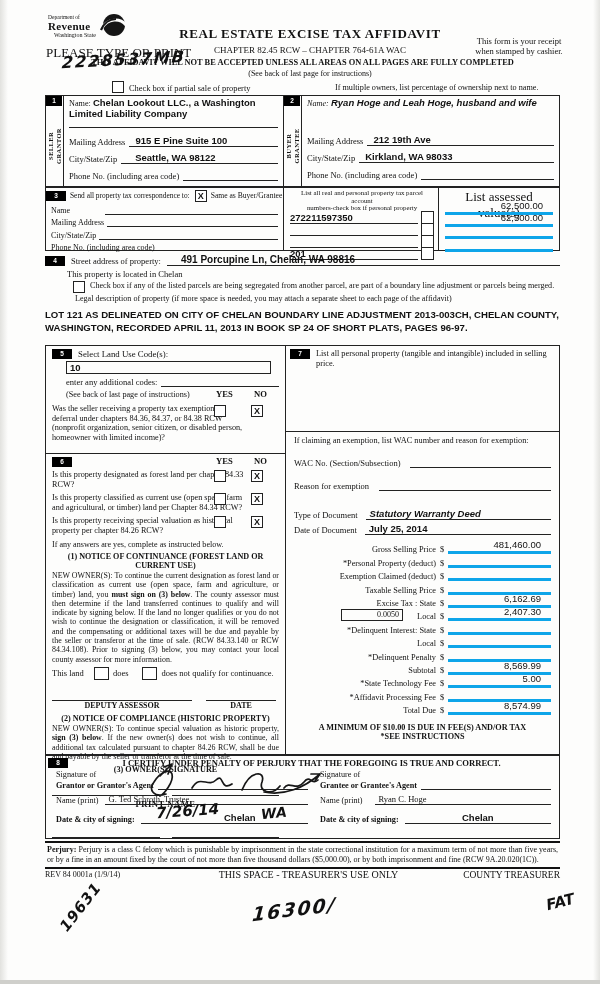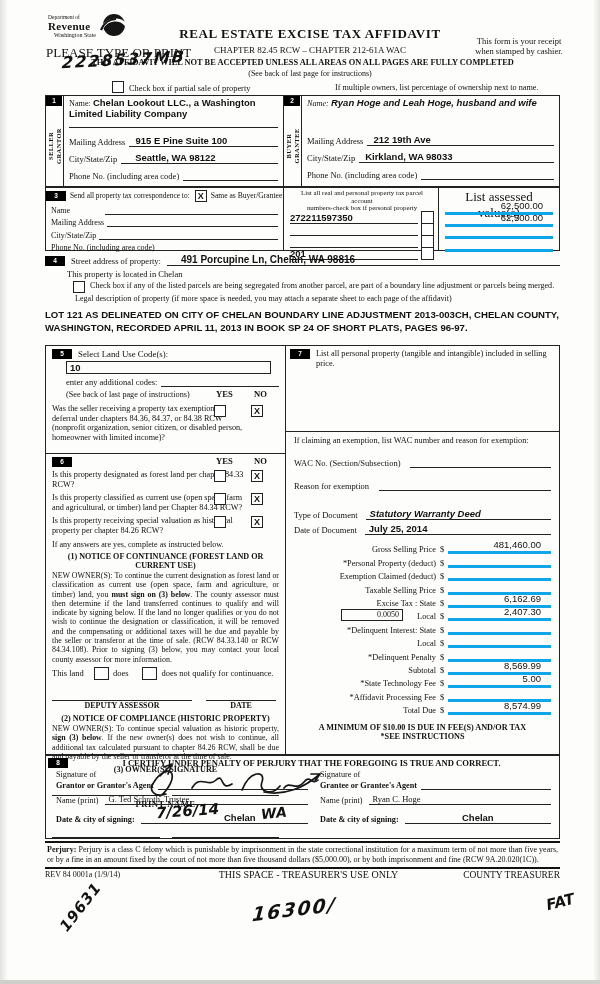--- a/index.html
+++ b/index.html
@@ -55,21 +55,21 @@
       <svg width="30" height="30" viewBox="0 0 30 30">
         <circle cx="16" cy="15" r="11" fill="#151515"></circle>
         <path d="M4,18 C10,8 22,8 28,15" stroke="#fdfdfc" stroke-width="3" fill="none"></path>
         <path d="M3,20 C6,13 12,9 18,9" stroke="#151515" stroke-width="2.2" fill="none"></path>
       </svg>
     </span>
   </div>
 
   <div class="abs b ctr" style="left:150px;top:26px;width:320px;font-size:13px;letter-spacing:.6px;">REAL ESTATE EXCISE TAX AFFIDAVIT</div>
   <div class="abs" style="left:46px;top:45px;font-size:13px;">PLEASE TYPE OR PRINT</div>
-  <div class="abs ctr" style="left:150px;top:45px;width:320px;font-size:9px;">CHAPTER 82.45 RCW – CHAPTER 212-61A WAC</div>
+  <div class="abs ctr" style="left:150px;top:45px;width:320px;font-size:9px;">CHAPTER 82.45 RCW – CHAPTER 764-61A WAC</div>
   <div class="abs" style="left:460px;top:36px;width:118px;text-align:center;font-size:8.5px;line-height:10px;">
     <div>This form is your receipt</div>
     <div>when stamped by cashier.</div>
   </div>
   <div class="abs b ctr" style="left:45px;top:58px;width:515px;font-size:8.4px;">THIS AFFIDAVIT WILL NOT BE ACCEPTED UNLESS ALL AREAS ON ALL PAGES ARE FULLY COMPLETED</div>
   <div class="abs ctr" style="left:150px;top:69px;width:320px;font-size:8px;">(See back of last page for instructions)</div>
 
   <div class="abs hand" style="left:62px;top:50px;font-size:16px;font-weight:bold;transform:rotate(-3deg) skewX(-8deg);letter-spacing:2px;">2228537MB</div>
 
   <div class="abs row" style="left:112px;top:81px;">
@@ -441,21 +441,21 @@
       </div>
 
       <div style="flex:1;margin-left:12px;">
         <div style="font-size:8.2px;">Signature of</div>
         <div class="row">
           <span class="b nw" style="font-size:8.2px;">Grantee or Grantee's Agent</span>
           <span class="fl" style="flex:1;margin-left:4px;height:10px;"></span>
         </div>
         <div class="row" style="margin-top:4px;">
           <span class="nw" style="font-size:8.2px;">Name (print)</span>
-          <span class="fl" style="flex:1;margin-left:6px;"><span class="tv2" style="margin-left:4px;">Ryan C. Hoge</span></span>
+          <span class="fl" style="flex:1;margin-left:12px;"><span class="tv2" style="margin-left:4px;">Ryan C. Hoge</span></span>
         </div>
         <div class="row" style="margin-top:7px;">
           <span class="b nw" style="font-size:8.2px;">Date &amp; city of signing:</span>
           <span class="fl" style="flex:1;margin-left:6px;height:11px;text-align:center;"><span class="tv">Chelan</span></span>
         </div>
       </div>
     </div>
   </div>
 
   <div class="abs" style="left:45px;top:841px;width:515px;border-top:2px solid #111;border-bottom:2px solid #111;padding:2px 2px 3px 2px;box-sizing:border-box;">

